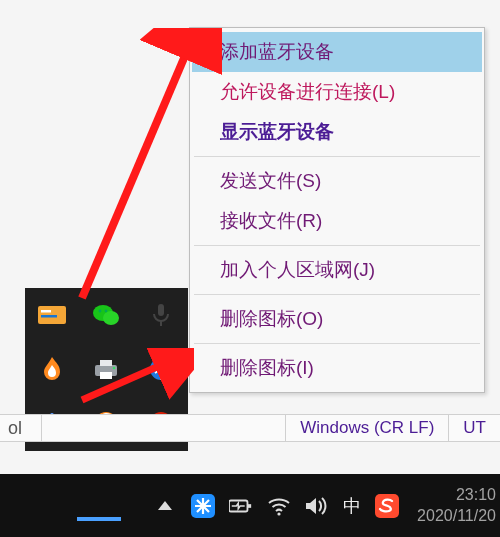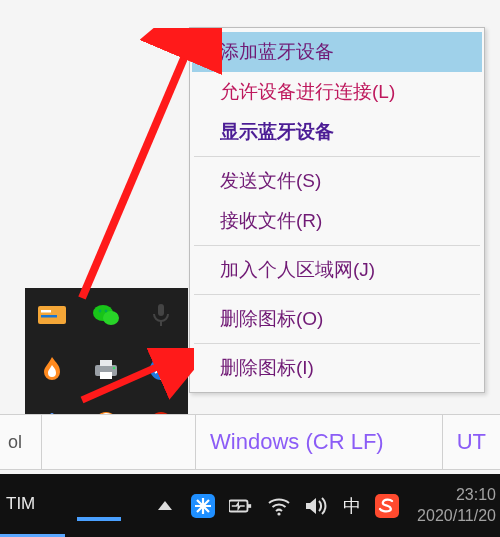--- a/index.html
+++ b/index.html
@@ -39,21 +39,21 @@
   grid-template-rows: repeat(3, 1fr);
   place-items: center;
 }
 .tray-item { width: 30px; height: 30px; display: flex; align-items: center; justify-content: center; }
 
 .status-bar {
   position: absolute;
   left: 0;
   top: 414px;
   width: 500px;
-  height: 56px;
+  height: 28px;
   background: #fafafa;
   border-top: 1px solid #d0d0d0;
   border-bottom: 1px solid #d0d0d0;
   display: flex;
   align-items: center;
 }
 .status-left {
   border-right: 1px solid #d0d0d0;
   height: 100%;
   width: 42px;
@@ -63,24 +63,23 @@
   font-size: 18px;
   color: #555;
 }
 .status-mid { flex: 1; }
 .status-cell {
   height: 100%;
   border-left: 1px solid #d0d0d0;
   display: flex;
   align-items: center;
   padding: 0 14px;
-  font-size: 22px;
-  color: #8b5cf6;
+  font-size: 17px;
+  color: #4c1d95;
   white-space: nowrap;
-  margin-left: 44px;
 }
 
 .taskbar {
   position: absolute;
   left: 0;
   top: 474px;
   width: 500px;
   height: 63px;
   background: #111;
   display: flex;
@@ -209,21 +208,20 @@
 </div>
 
 <div class="status-bar">
   <div class="status-left">ol</div>
   <div class="status-mid"></div>
   <div class="status-cell">Windows  (CR LF)</div>
   <div class="status-cell">UT</div>
 </div>
 
 <div class="taskbar">
-  <div class="taskbar-app">TIM</div>
   <div class="taskbar-spacer"></div>
   <div class="taskbar-icons">
     <div class="tb-icon">
         <div class="chevron-up"></div>
       </div>
     <div class="tb-icon">
       <svg width="24" height="24" viewBox="0 0 24 24">
           <rect width="24" height="24" rx="5" fill="#1f8fff"></rect>
           <path d="M12 4 v16 M4 12 h16 M6 6 l12 12 M18 6 L6 18" stroke="#fff" stroke-width="2.2"></path>
         </svg>

